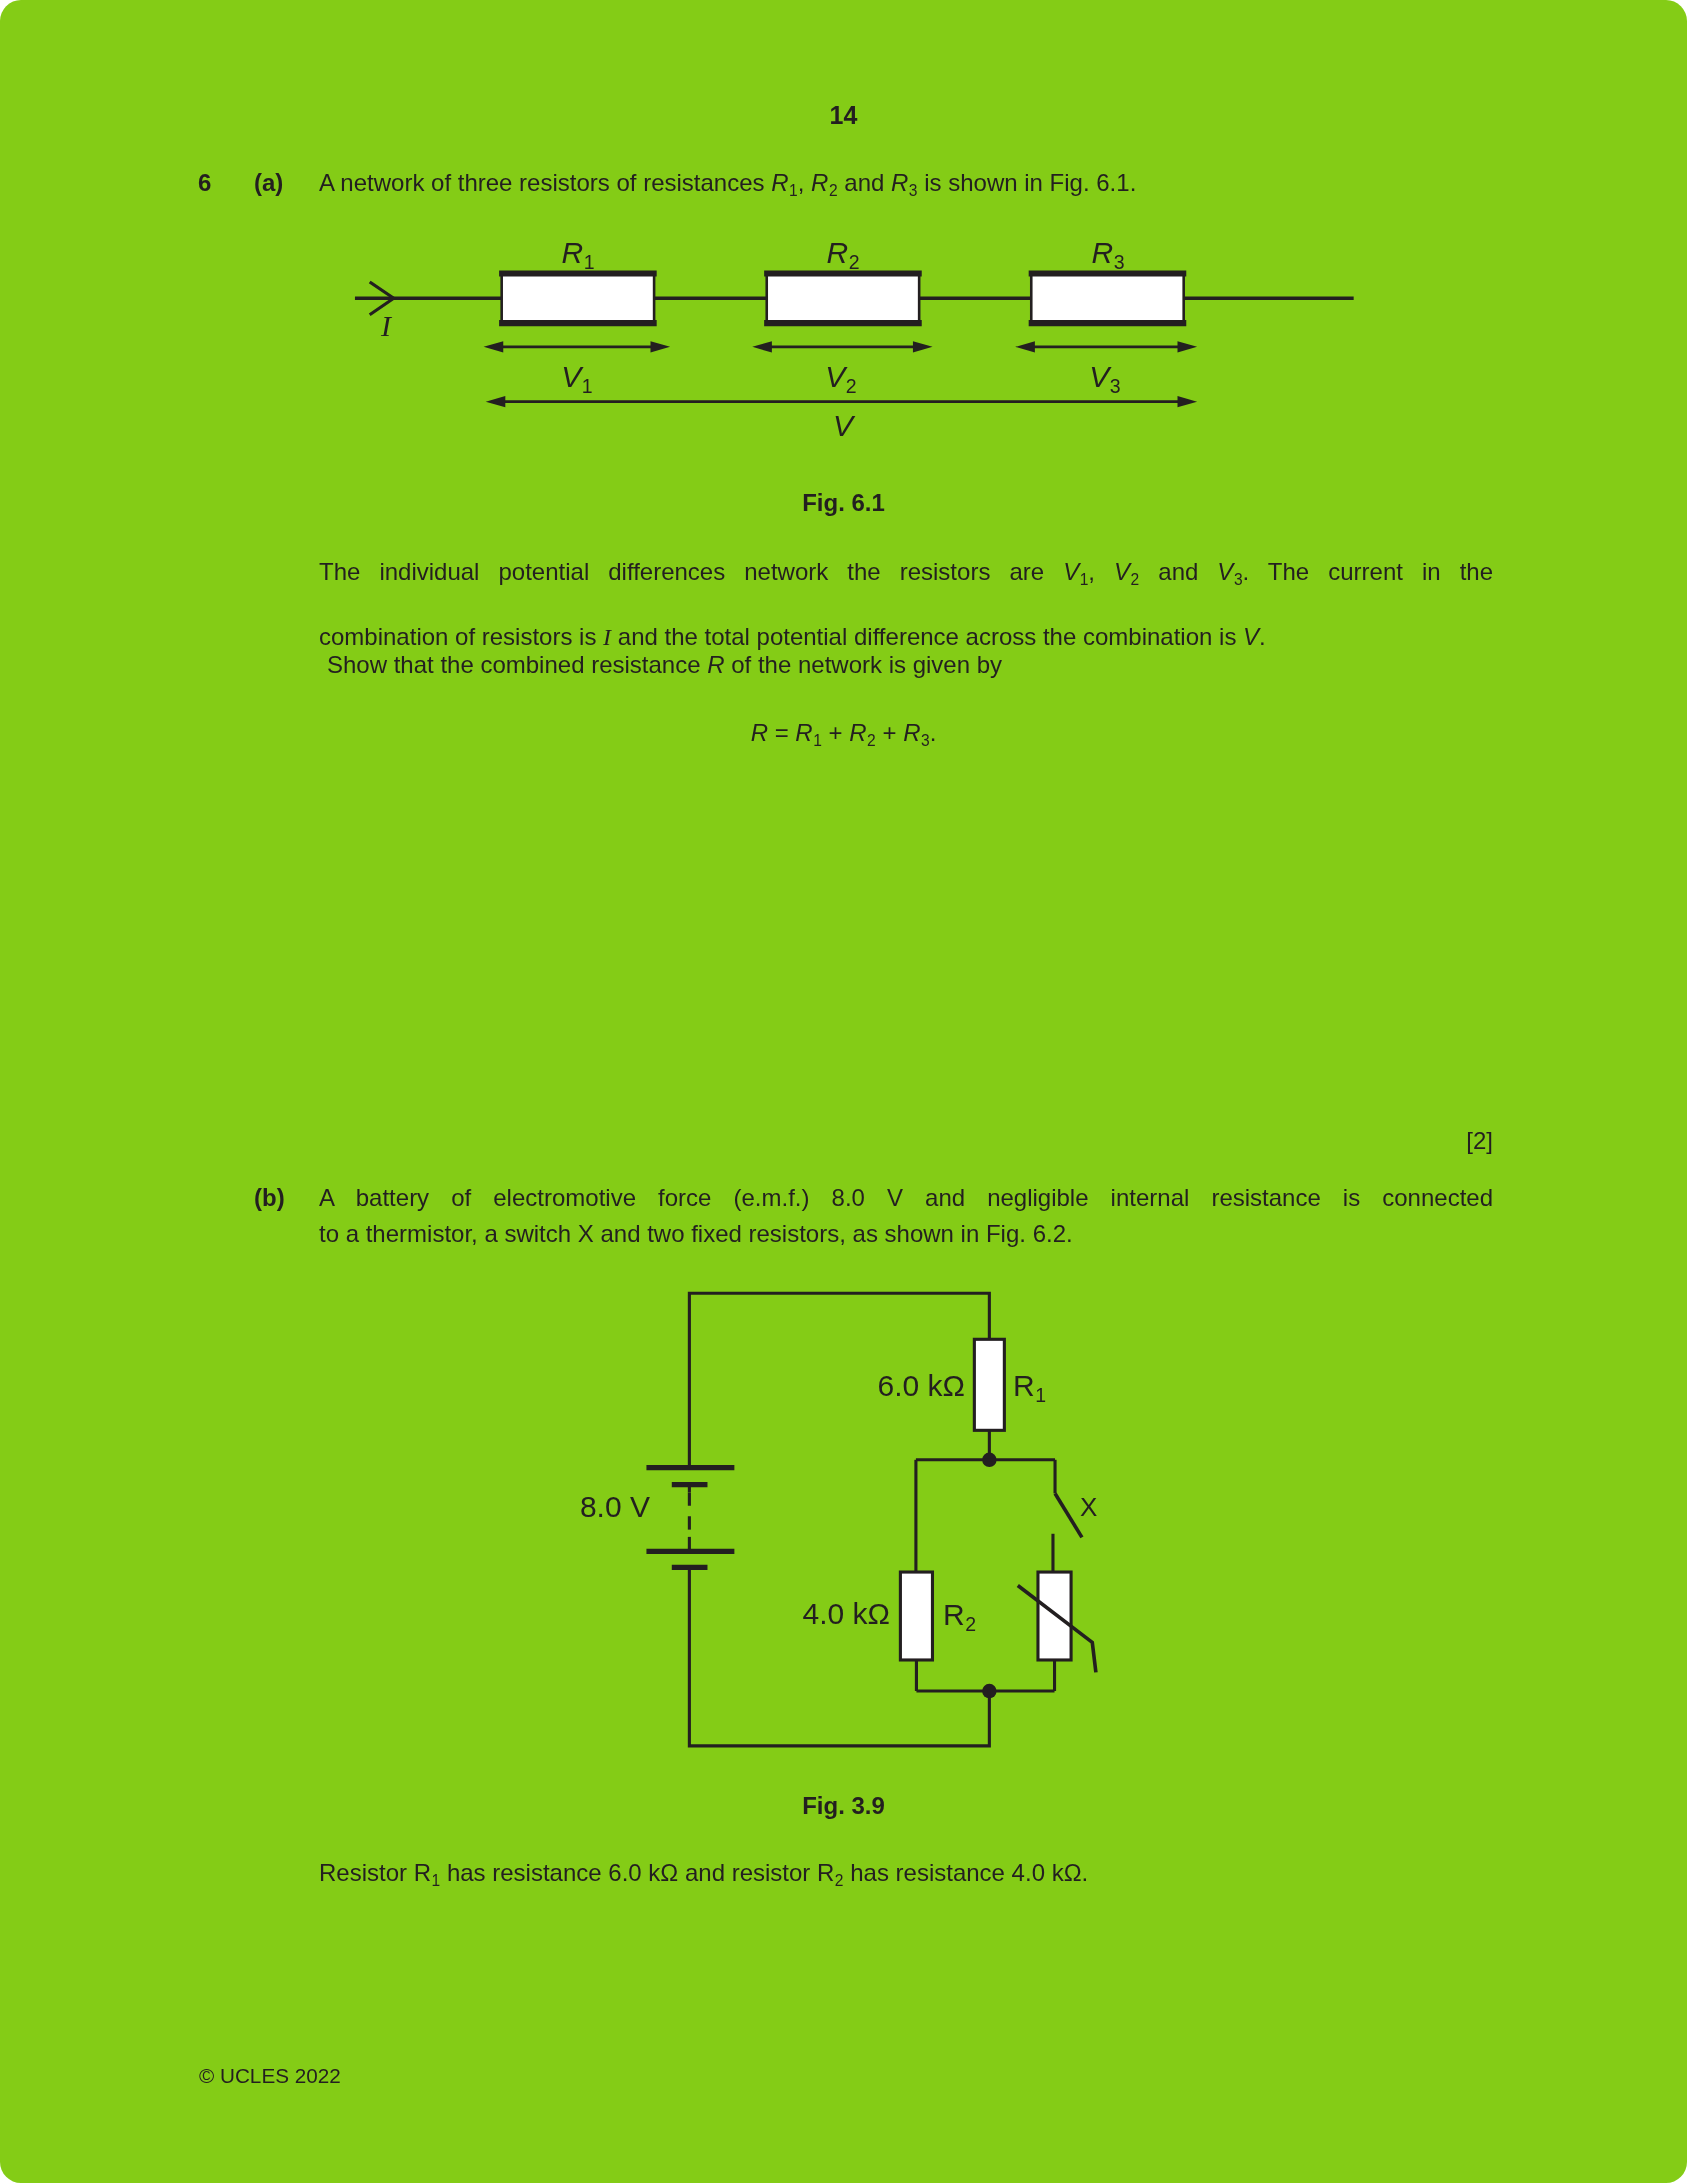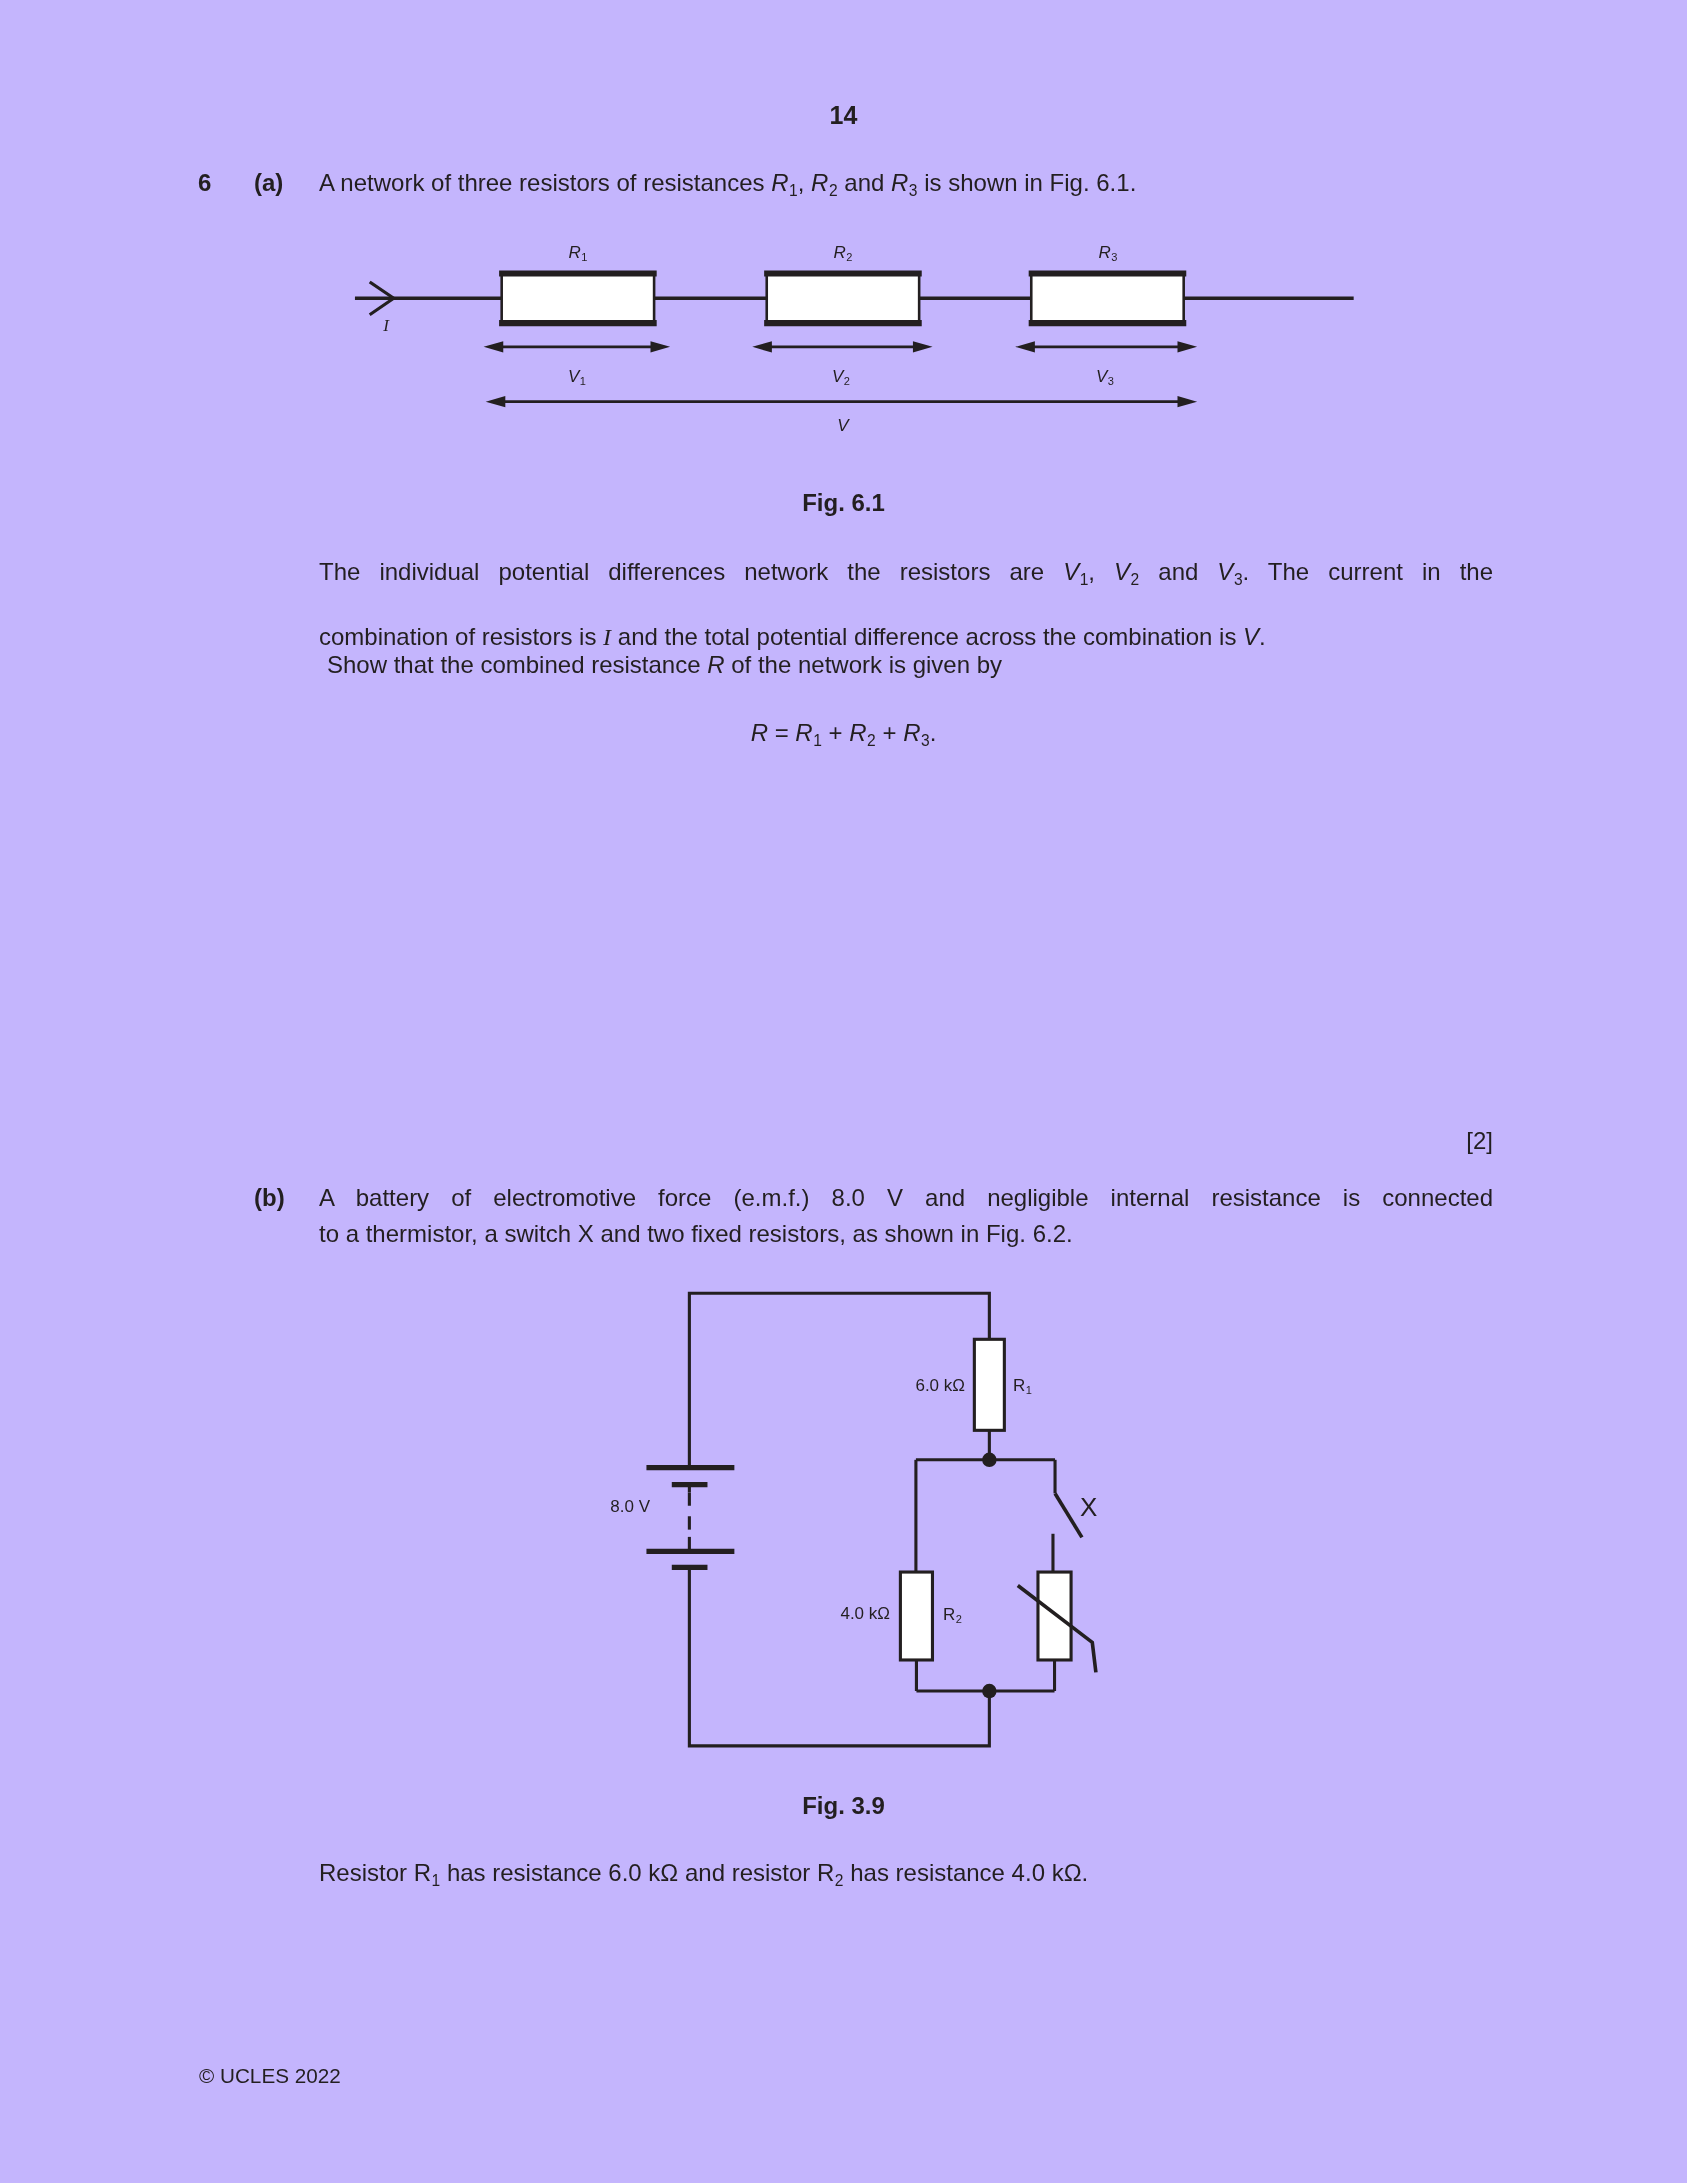--- a/index.html
+++ b/index.html
@@ -1,24 +1,24 @@
 <!DOCTYPE html>
 <html style="font-size:8.3px"><head>
 <meta charset="utf-8">
 <style>
   html,body{margin:0;padding:0;background:#ffffff;}
-  #page{position:relative;width:1687px;height:2183px;background:#c4b5fd;overflow:hidden;
-        font-family:"Liberation Sans",sans-serif;color:#231f20;}
+  #page{position:relative;width:1687px;height:2183px;background:#84cc16;overflow:hidden;
+        font-family:"Liberation Sans",sans-serif;color:#231f20;border-radius:21px;}
   .t{position:absolute;font-size:24px;line-height:33px;white-space:nowrap;}
   .wrapt{position:absolute;font-size:24px;line-height:33px;white-space:normal;}
   .just{text-align:justify;text-align-last:justify;}
   .b{font-weight:700;}
   .ctrpage{left:0;width:1687px;text-align:center;}
   .rt{text-align:right;}
-  .lab{position:absolute;font-size:17px;line-height:29px;white-space:nowrap;}
+  .lab{position:absolute;font-size:30px;line-height:29px;white-space:nowrap;}
   .ctr{transform:translateX(-50%);}
   .seg-i{font-style:italic;}
   .seg-is{font-style:italic;font-family:"Liberation Serif",serif;}
   .seg-sub{font-size:0.65em;position:relative;top:0.3em;padding-left:0.5px;}
   .footer{font-size:20.7px;line-height:26px;}
   svg{position:absolute;}
   svg *{vector-effect:none;}
 </style>
 </head>
 <body>

